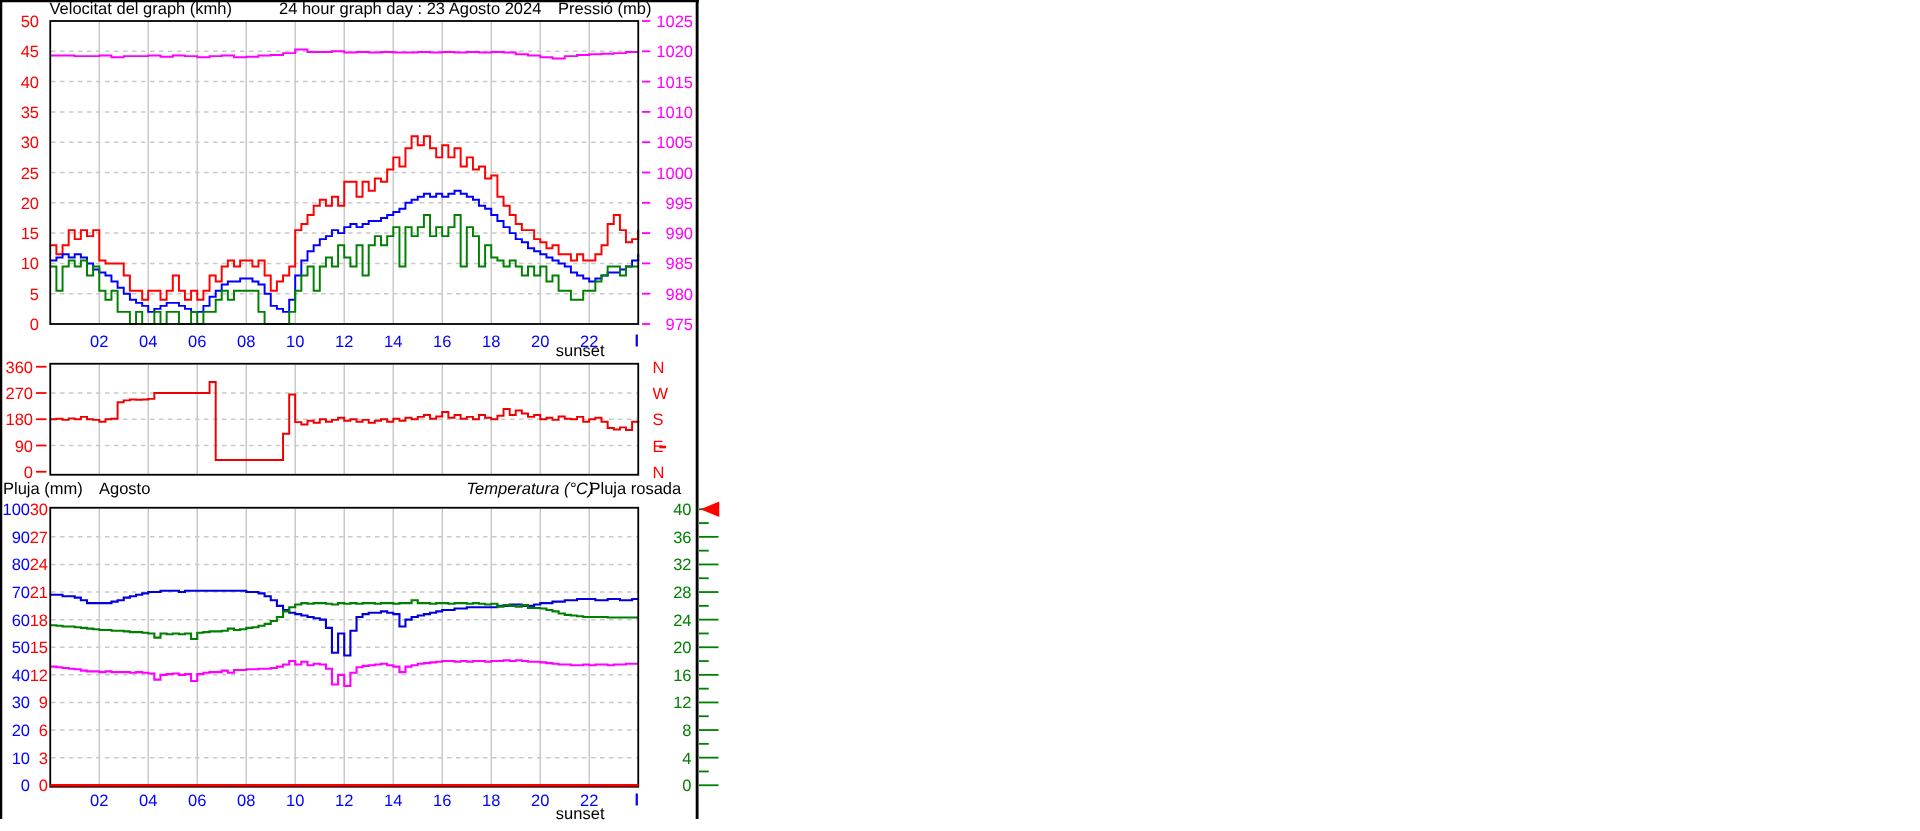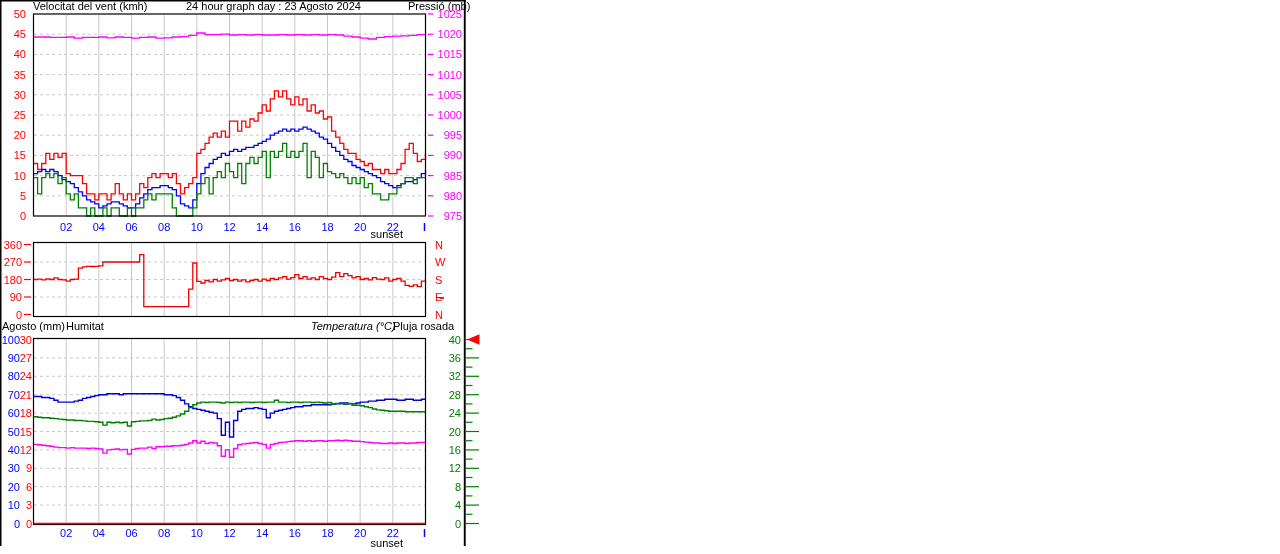--- a/index.html
+++ b/index.html
@@ -231,25 +231,25 @@
           <line x1="424.5" y1="529" x2="424.5" y2="537" stroke="#0000ff" stroke-width="1.5"></line>
         </g>
       </g>
       <g>
         <line x1="0.75" y1="0" x2="0.75" y2="546" stroke="#000000" stroke-width="1.5"></line>
         <line x1="0" y1="0.75" x2="466" y2="0.75" stroke="#000000" stroke-width="1.5"></line>
         <rect x="463.8" y="0" width="1.9" height="546" fill="#000000"></rect>
       </g>
     </svg>
 
-  <div class="lbl" style="left:33px;top:0;">Velocitat del vent (kmh)</div>
+  <div class="lbl" style="left:33px;top:0;">Velocitat del graph (kmh)</div>
   <div class="lbl" style="left:186px;top:0;">24 hour graph day : 23 Agosto 2024</div>
-  <div class="lbl" style="left:372px;top:0;margin-left:36px;">Pressió (mb)</div>
+  <div class="lbl" style="left:372px;top:0;">Pressió (mb)</div>
 
   <div class="lbl sunset" style="left:351px;top:228px;">sunset</div>
   <div class="lbl sunset" style="left:351px;top:537px;">sunset</div>
 
-  <div class="lbl" style="left:2px;top:320px;">Agosto (mm)</div>
-  <div class="lbl" style="left:66px;top:320px;">Humitat</div>
+  <div class="lbl" style="left:2px;top:320px;">Pluja (mm)</div>
+  <div class="lbl" style="left:66px;top:320px;">Agosto</div>
   <div class="lbl" style="left:311px;top:320px;font-style:italic;">Temperatura (°C)</div>
   <div class="lbl" style="left:393px;top:320px;">Pluja rosada</div>
 
 </div>
 
 </body></html>

